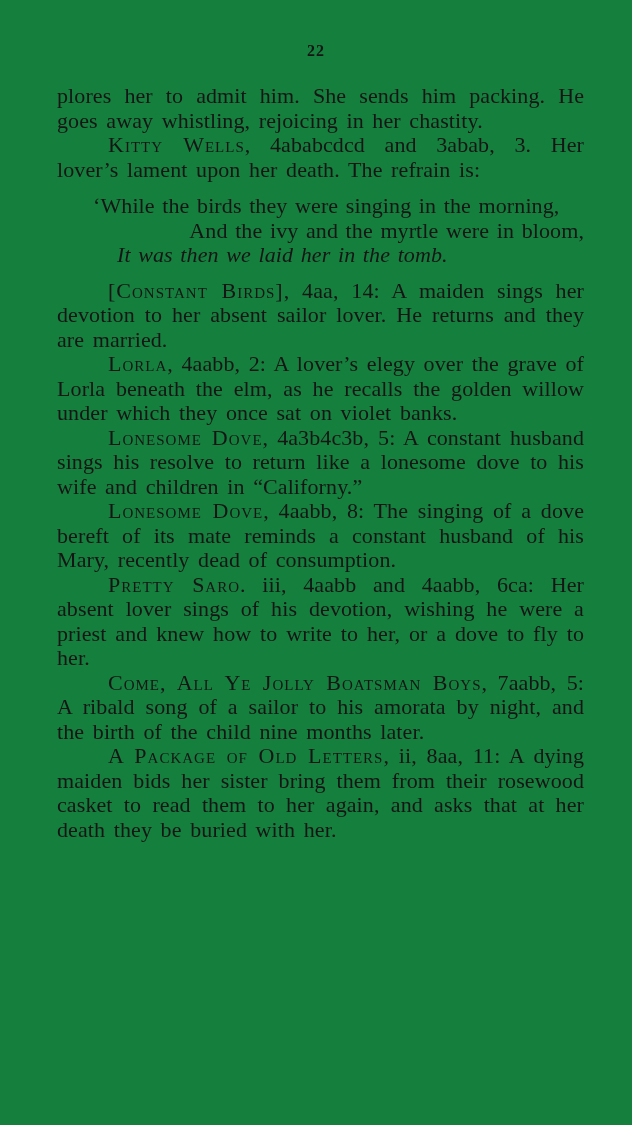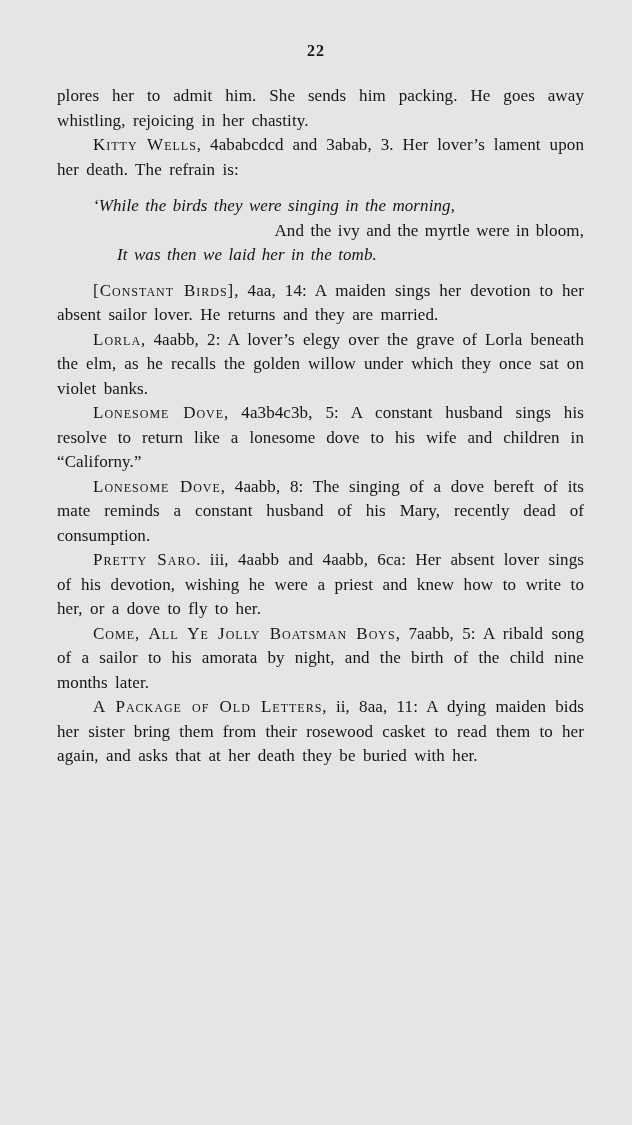--- a/index.html
+++ b/index.html
@@ -4,69 +4,70 @@
 <style>
   html, body {
     margin: 0;
     padding: 0;
     background: #ffffff;
   }
   .page {
     position: relative;
     width: 632px;
     height: 1125px;
-    background: #e5e5e5;
+    background: #15803d;
     color: #151515;
     font-family: "Liberation Serif", "DejaVu Serif", serif;
     overflow: hidden;
   }
   .page-number {
     position: absolute;
     top: 42px;
     left: 0;
     width: 632px;
     text-align: center;
     font-size: 16px;
     font-weight: bold;
     letter-spacing: 1px;
   }
   .text-block {
     position: absolute;
     top: 84px;
     left: 57px;
     width: 527px;
-    font-size: 17px;
+    font-size: 22px;
     line-height: 24.5px;
     text-align: justify;
     word-spacing: 3px;
     letter-spacing: 0.1px;
   }
   .text-block p {
     margin: 0;
     padding: 0;
   }
   p.entry {
     text-indent: 36px;
   }
   p.continuation {
     text-indent: 0;
   }
   .title {
     font-variant: small-caps;
     letter-spacing: 1px;
+    margin-left: 15px;
   }
   .verse {
     margin: 12px 0 11px 0;
     text-align: left;
     word-spacing: 2px;
   }
   .verse .vline {
     white-space: nowrap;
   }
-  .verse .v1 { padding-left: 36px; font-style: italic; }
+  .verse .v1 { padding-left: 36px; }
   .verse .v2 { padding-left: 72px; text-align: right; }
   .verse .v3 { padding-left: 25px; }
   .verse .v4 { padding-left: 60px; font-style: italic; }
 </style>
 </head>
 <body>
 
 <div class="page">
 
   <div class="page-number">22</div>

